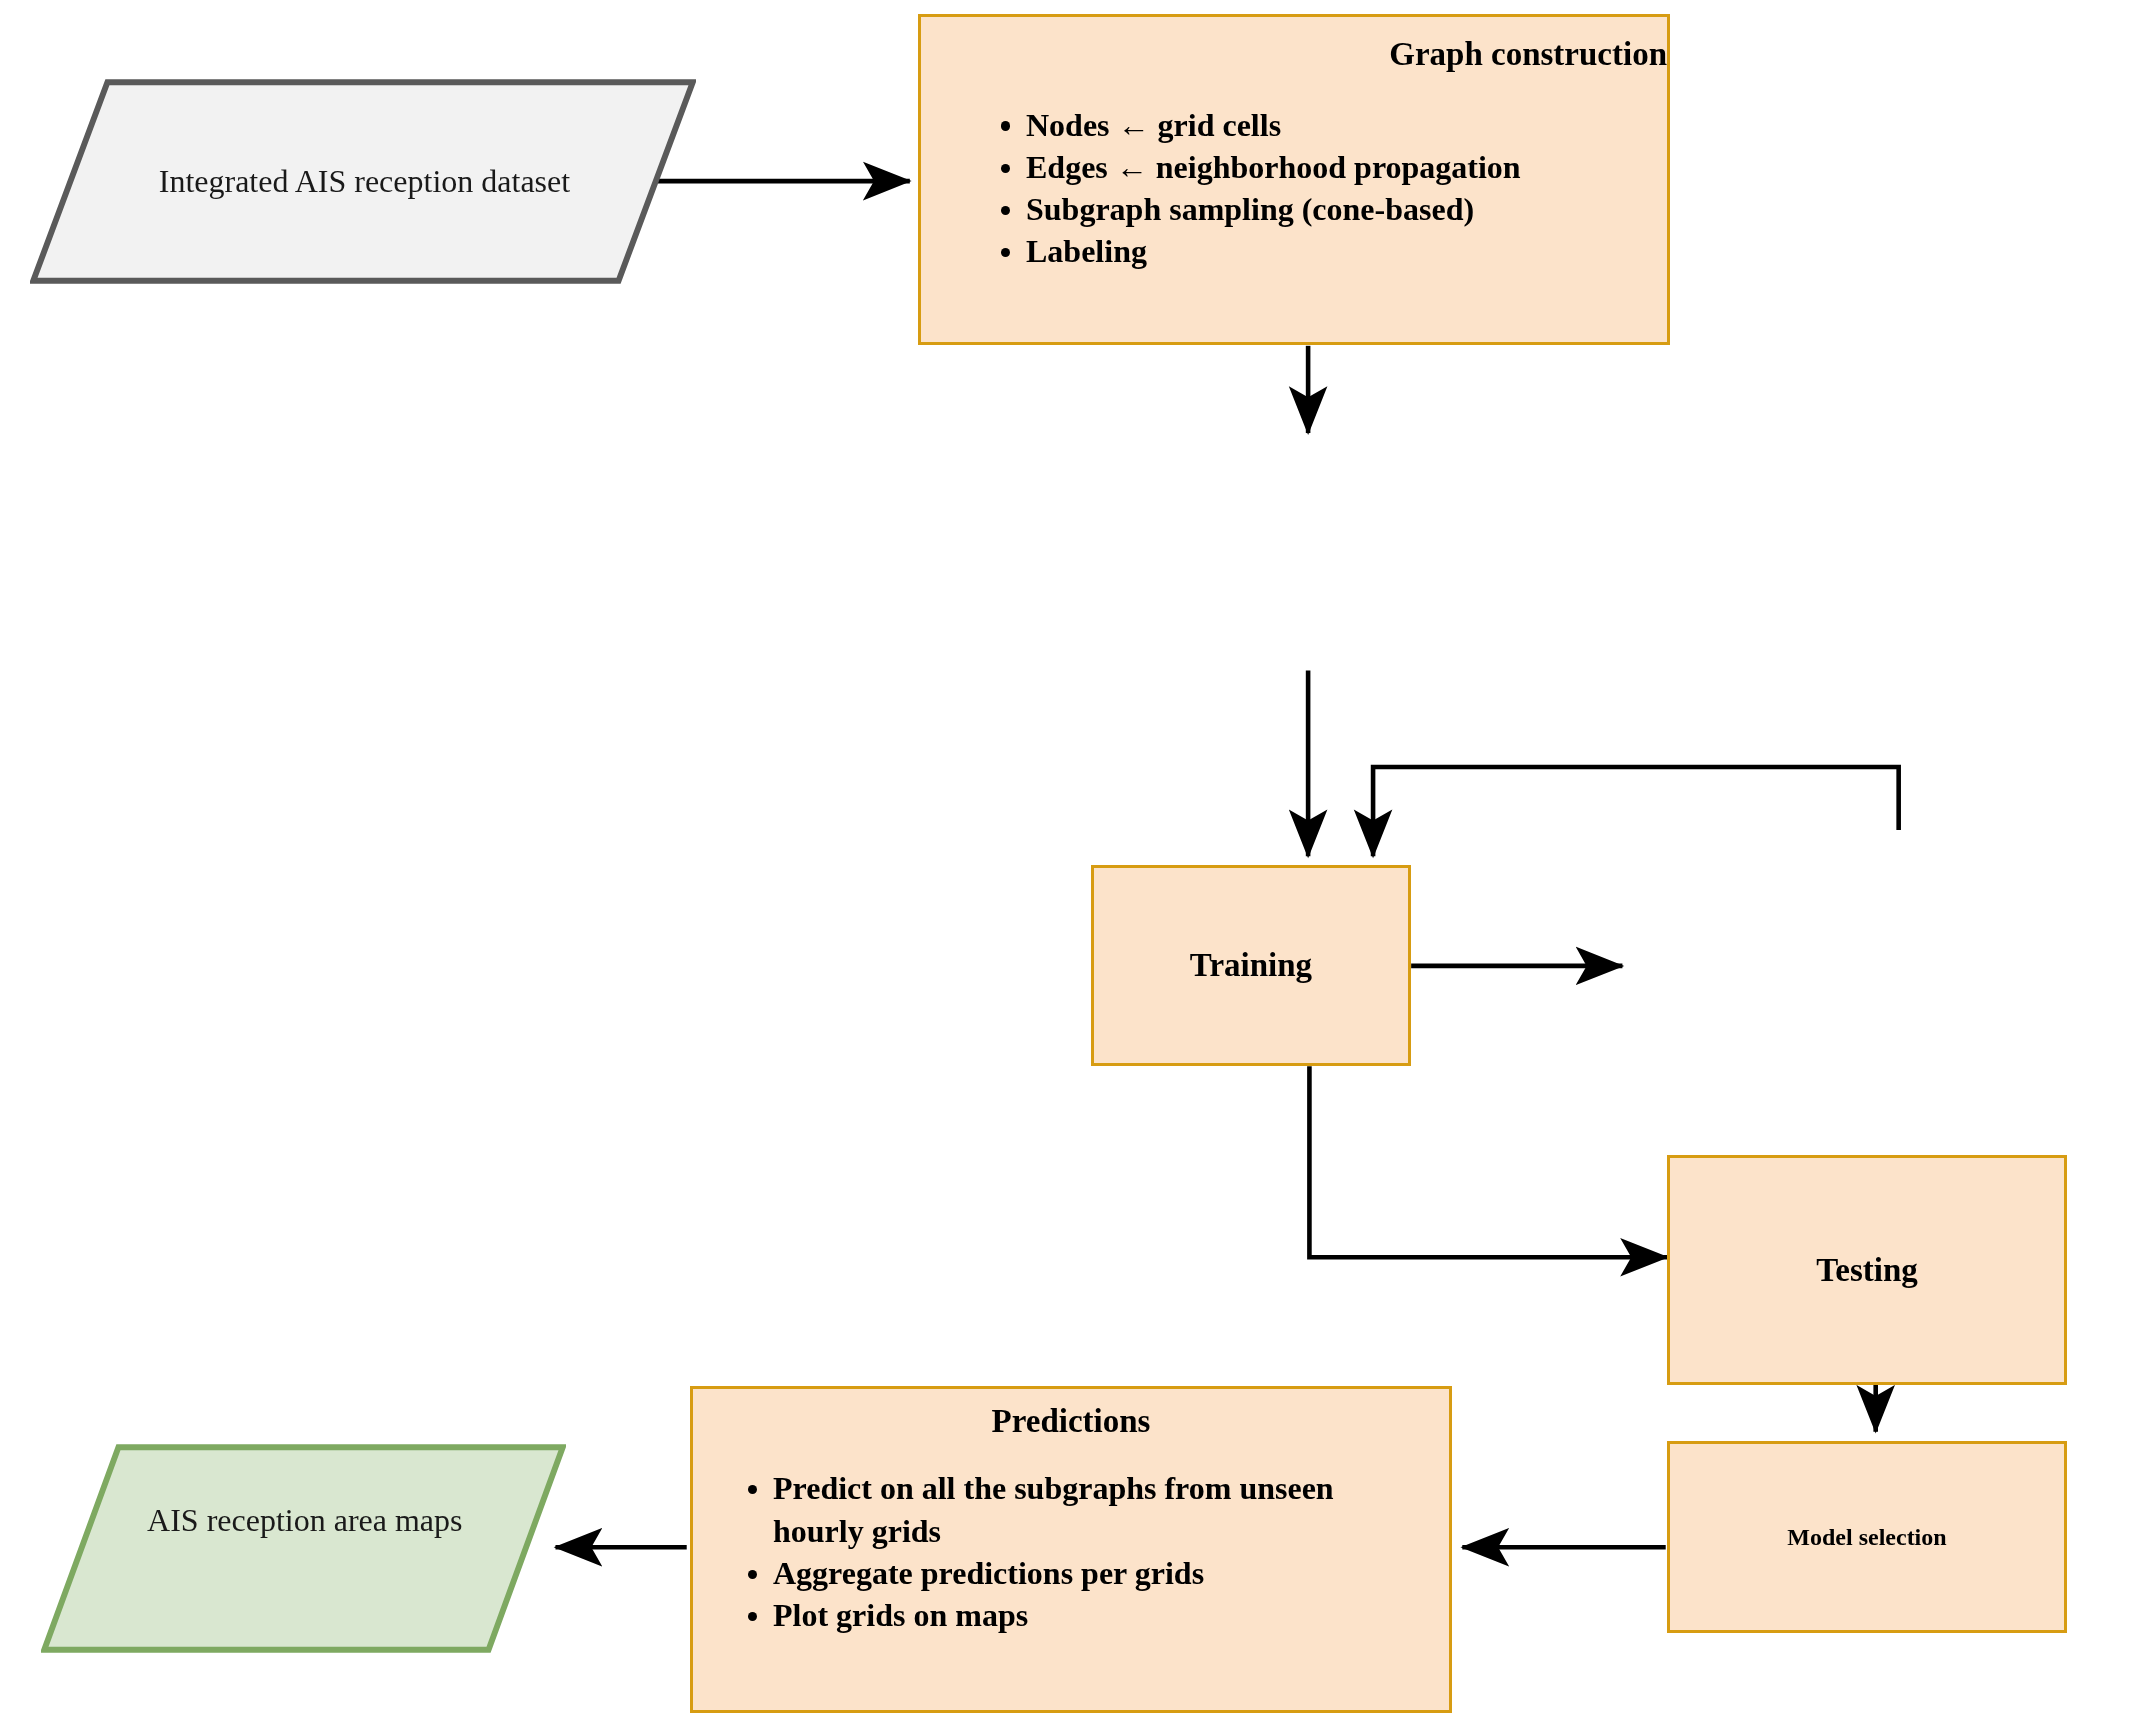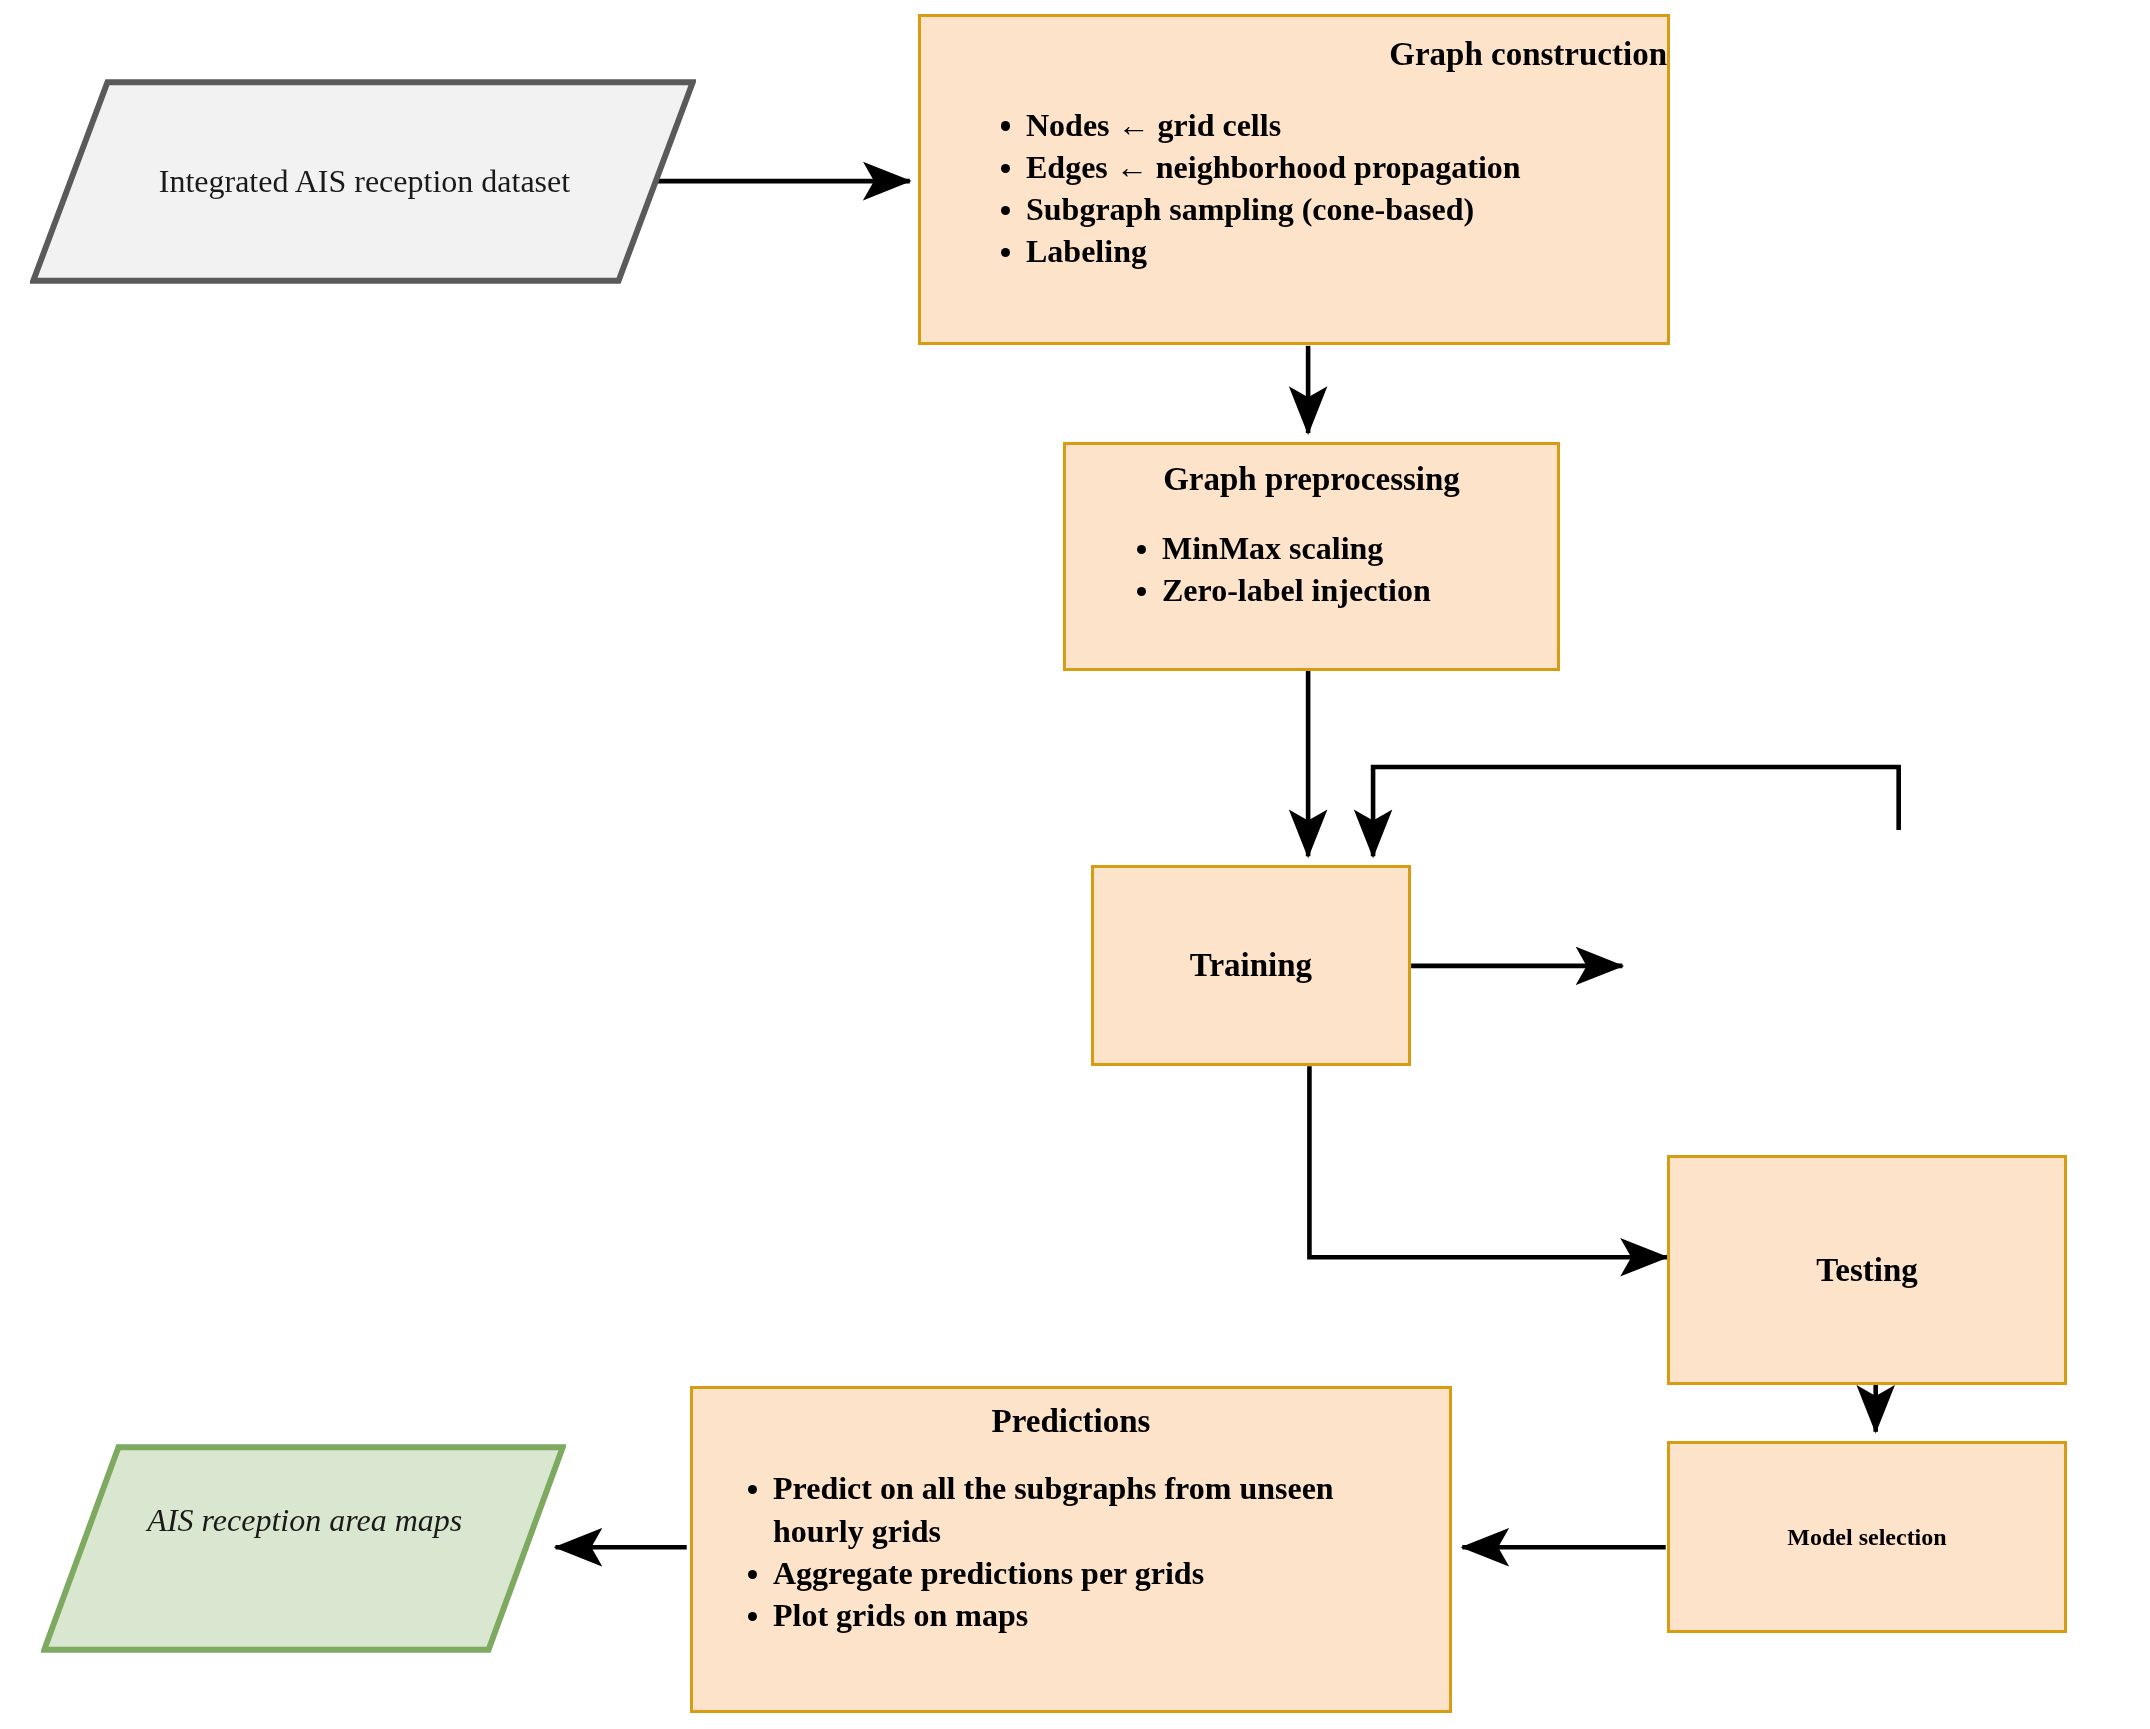--- a/index.html
+++ b/index.html
@@ -149,29 +149,20 @@
       <div class="node-title" style="font-size:33px;text-align:right;">Graph construction</div>
       <ul class="bullets" style="font-size:32px; margin-top:31.5px; align-self:flex-start; margin-left:71px;">
         <li>Nodes ← grid cells</li>
         <li>Edges ← neighborhood propagation</li>
         <li>Subgraph sampling (cone-based)</li>
         <li>Labeling</li>
       </ul>
     </div>
   </div>
 
-  <div class="node proc" style="left:1063px; top:442px; width:497px; height:229px;">
-    <div class="proc-inner" style="padding-top:15.8px;">
-      <div class="node-title" style="font-size:33px;">Graph preprocessing</div>
-      <ul class="bullets" style="font-size:32px; margin-top:30px; align-self:flex-start; margin-left:62px;">
-        <li>MinMax scaling</li>
-        <li>Zero-label injection</li>
-      </ul>
-    </div>
-  </div>
 
   <div class="node proc" style="left:1091px; top:865px; width:320px; height:201px;">
     <div class="proc-inner" style="justify-content:center;">
       <div class="node-title" style="font-size:33px;">Training</div>
     </div>
   </div>
 
 
   <div class="node proc" style="left:1667px; top:1155px; width:400px; height:230px;text-decoration:underline;">
     <div class="proc-inner" style="justify-content:center;">
@@ -189,21 +180,21 @@
     <div class="proc-inner" style="padding-top:14.4px;">
       <div class="node-title" style="font-size:33px;">Predictions</div>
       <ul class="bullets" style="font-size:32px; margin-top:27.6px; align-self:flex-start; margin-left:46px; max-width:663px;">
         <li style="max-width:591px;">Predict on all the subgraphs from unseen hourly grids</li>
         <li>Aggregate predictions per grids</li>
         <li>Plot grids on maps</li>
       </ul>
     </div>
   </div>
 
-  <div class="io-wrap" style="left:41px; top:1444px; width:525px; height:153px;font-style:italic;">
+  <div class="io-wrap" style="left:41px; top:1444px; width:525px; height:153px;">
     <svg class="io-shape" viewBox="0 0 800 318" preserveAspectRatio="none" width="525" height="209">
       <polygon points="118,5 795,5 682,313 5,313" fill="#D9E7D0" stroke="#7EA961" stroke-width="9"></polygon>
     </svg>
     <span class="io-label" style="font-size:32px; margin-left:2.6px;">AIS reception area maps</span>
   </div>
 
 </div>
 
 
 </body></html>

